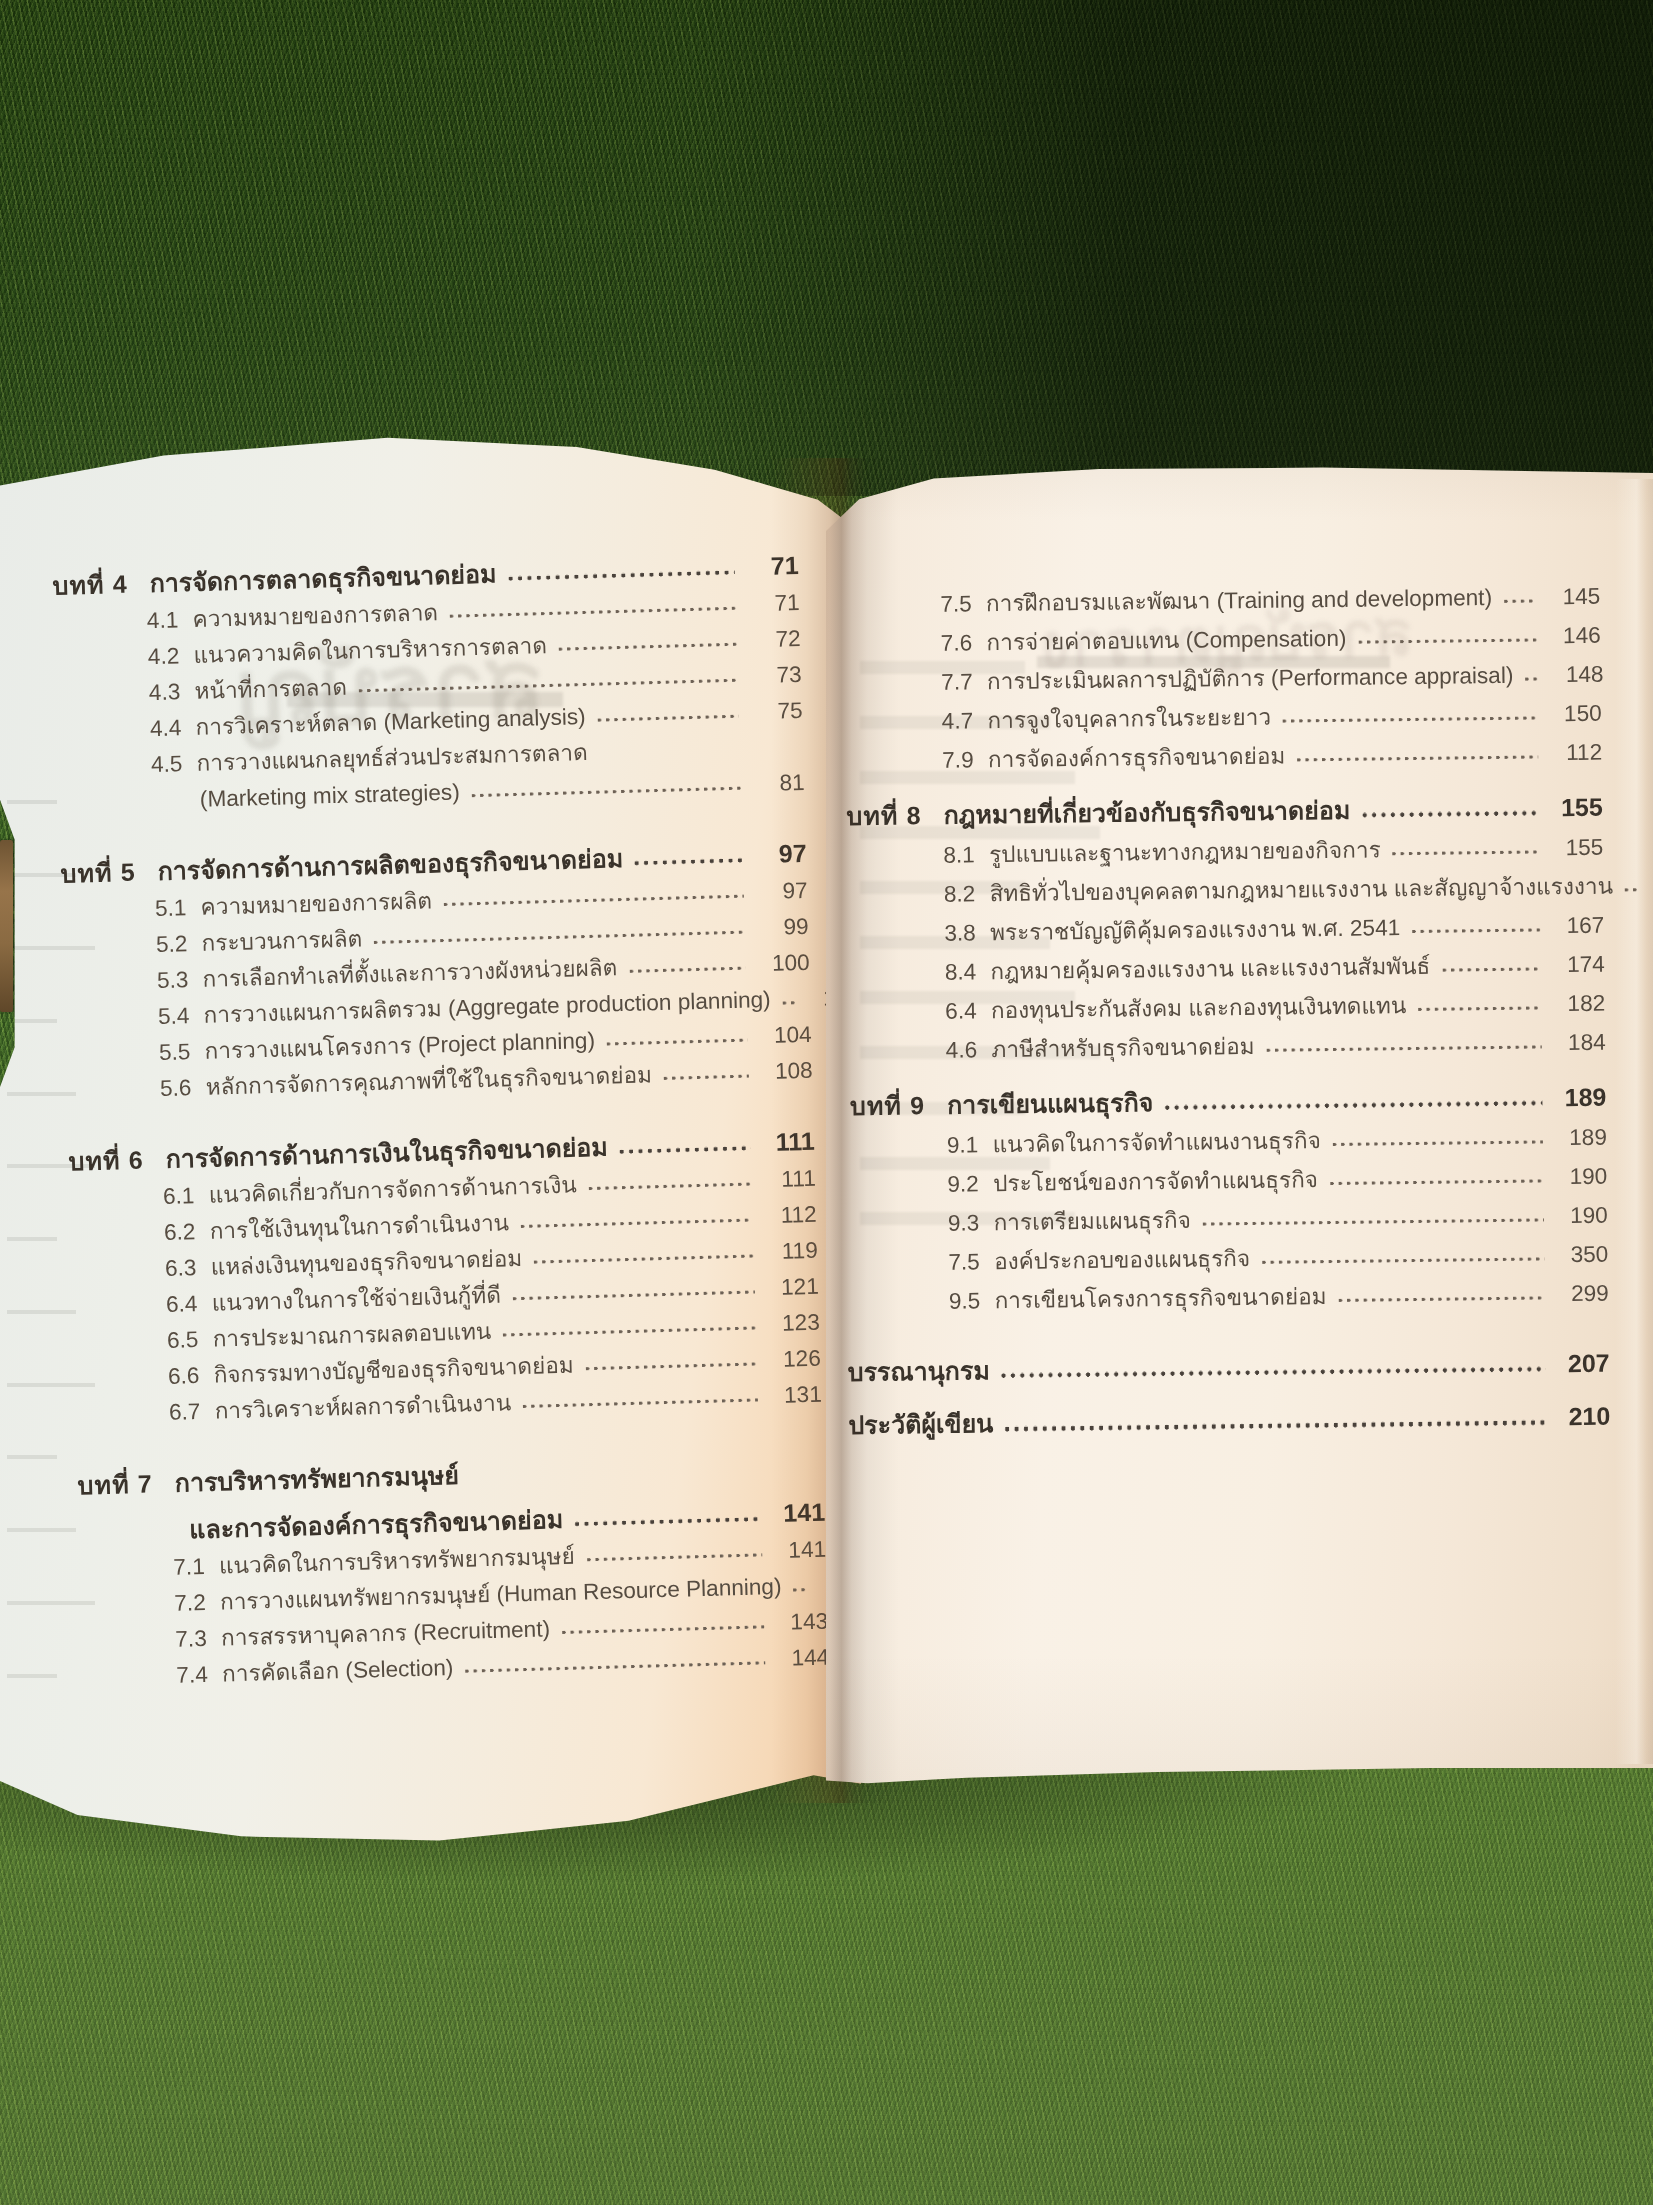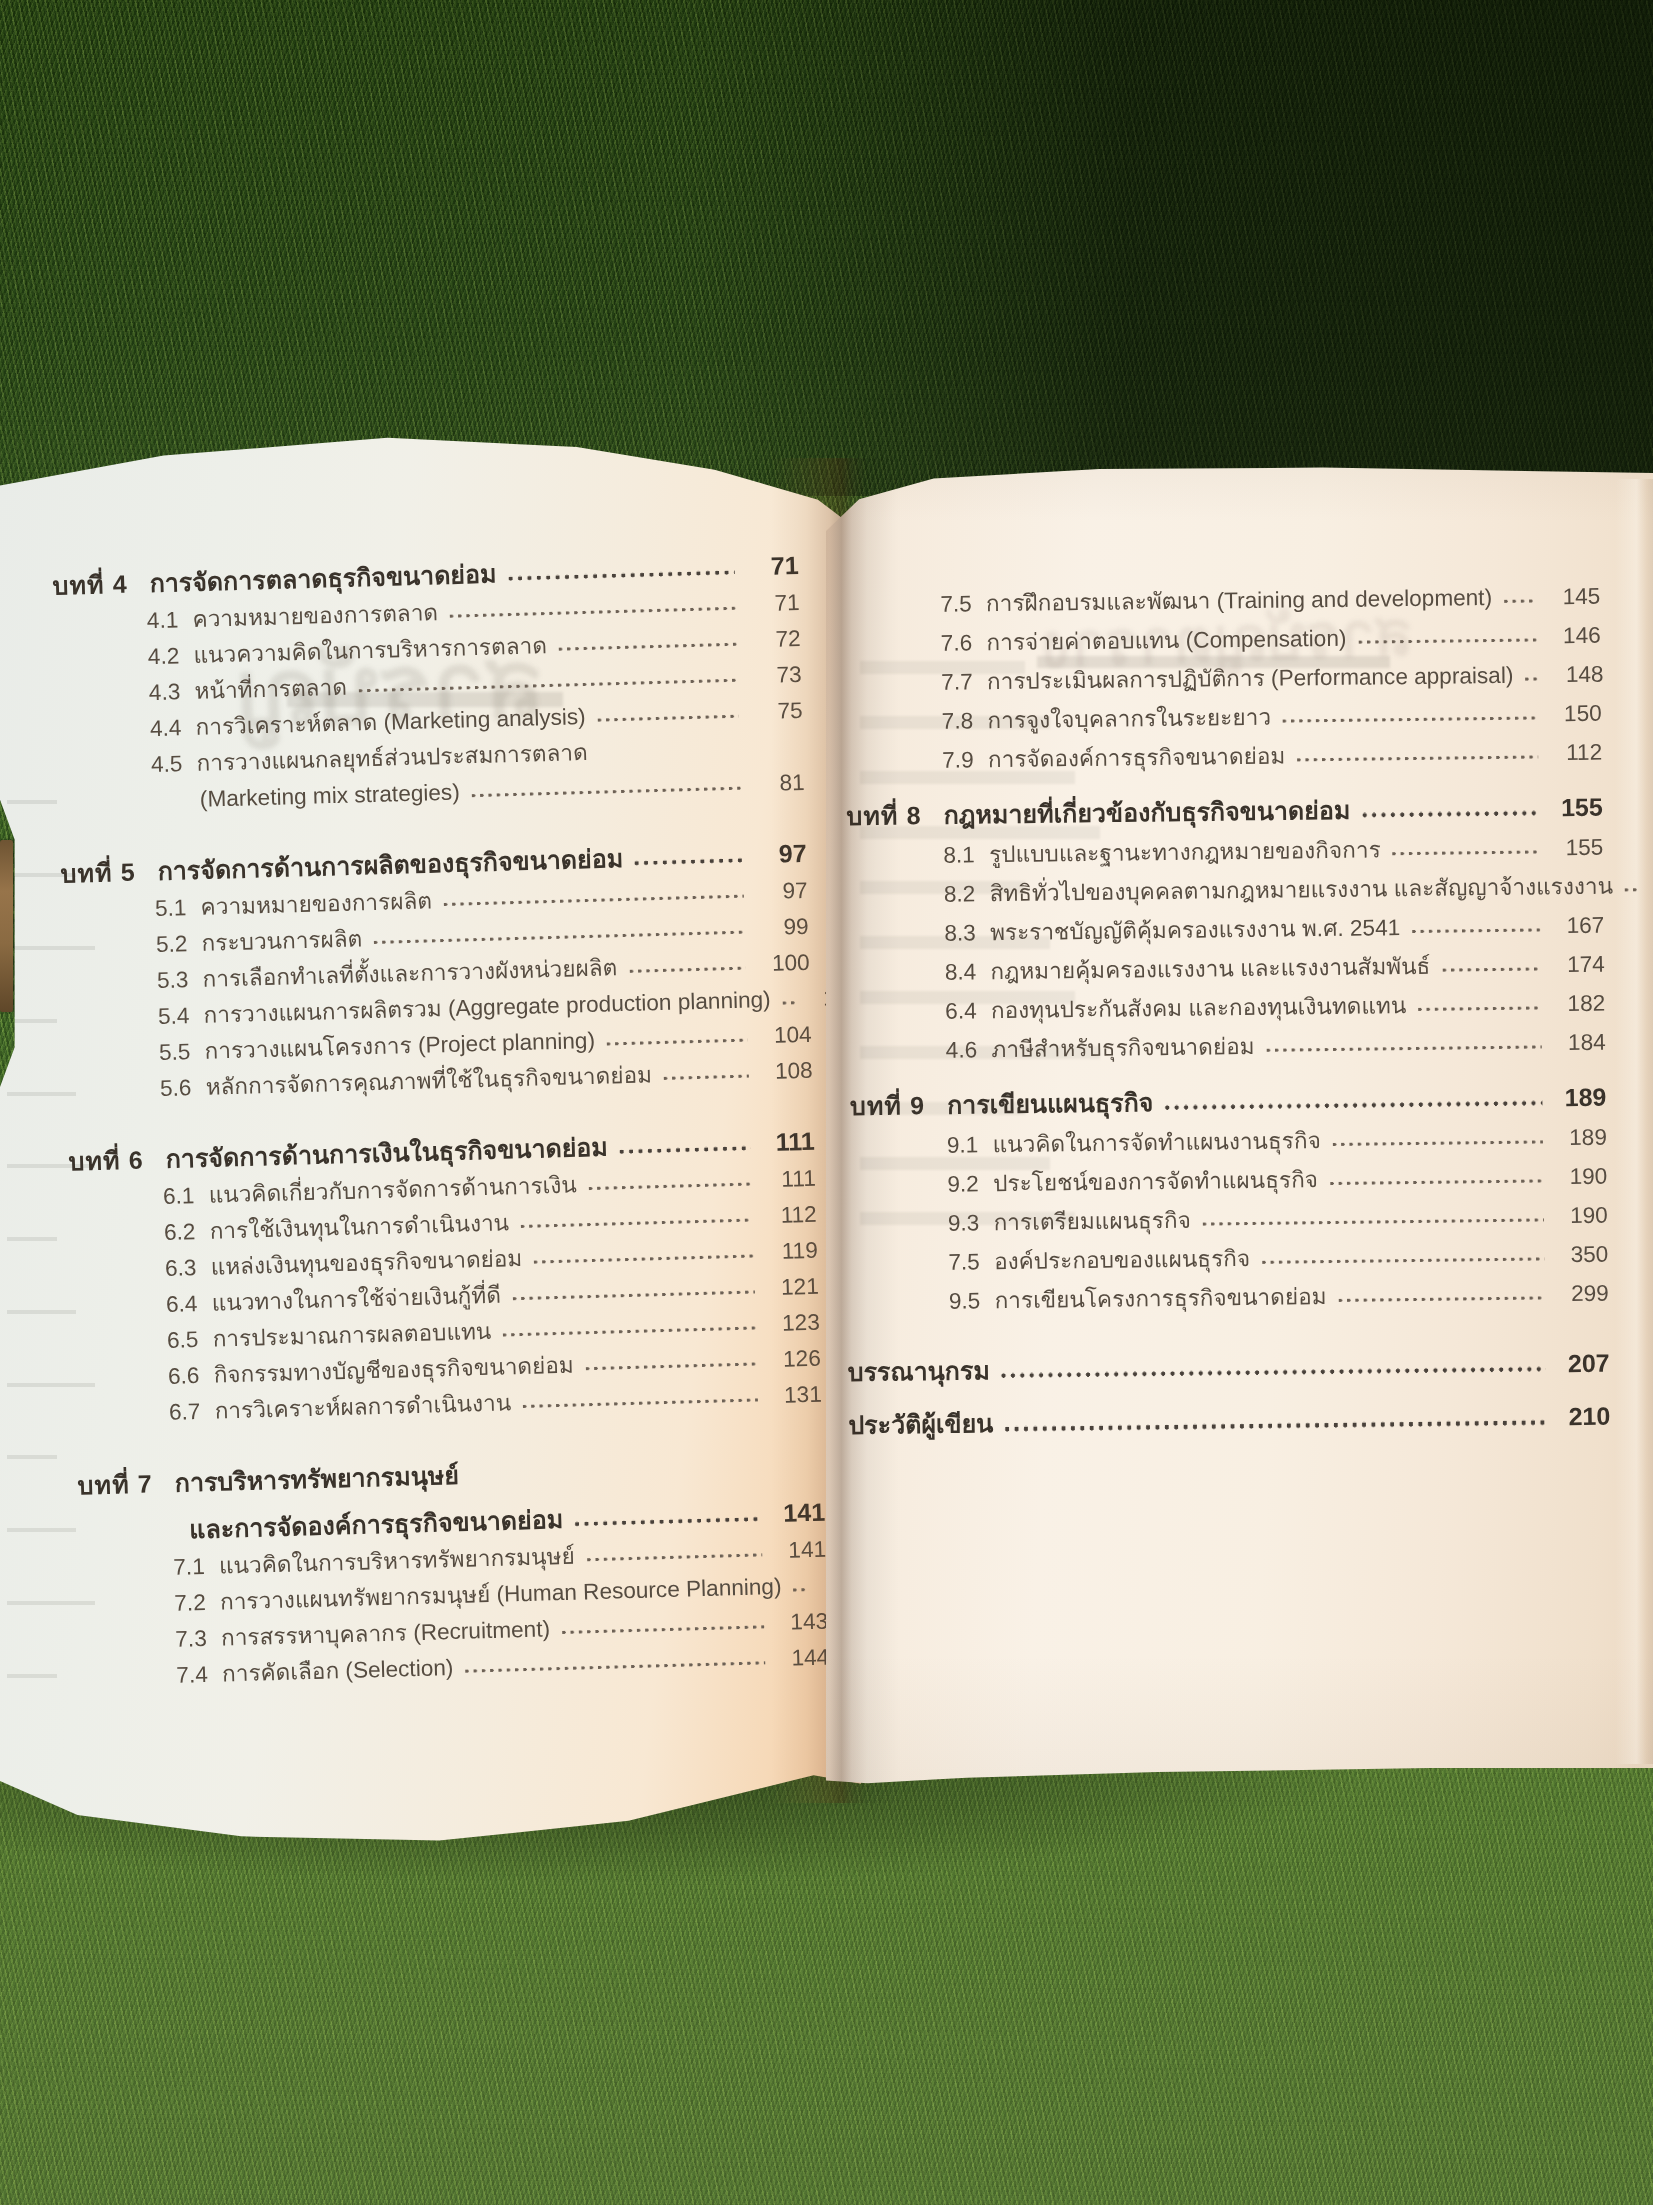--- a/index.html
+++ b/index.html
@@ -295,21 +295,21 @@
           <span class="leader"></span>
           <span class="pnum">146</span>
         </div>
         <div class="row item">
           <span class="num">7.7</span>
           <span class="txt">การประเมินผลการปฏิบัติการ (Performance appraisal)</span>
           <span class="leader"></span>
           <span class="pnum">148</span>
         </div>
         <div class="row item">
-          <span class="num">7.8</span>
+          <span class="num">4.7</span>
           <span class="txt">การจูงใจบุคลากรในระยะยาว</span>
           <span class="leader"></span>
           <span class="pnum">150</span>
         </div>
         <div class="row item">
           <span class="num">7.9</span>
           <span class="txt">การจัดองค์การธุรกิจขนาดย่อม</span>
           <span class="leader"></span>
           <span class="pnum">112</span>
         </div>
@@ -325,21 +325,21 @@
           <span class="leader"></span>
           <span class="pnum">155</span>
         </div>
         <div class="row item">
           <span class="num">8.2</span>
           <span class="txt">สิทธิทั่วไปของบุคคลตามกฎหมายแรงงาน และสัญญาจ้างแรงงาน</span>
           <span class="leader"></span>
           <span class="pnum">161</span>
         </div>
         <div class="row item">
-          <span class="num">8.3</span>
+          <span class="num">3.8</span>
           <span class="txt">พระราชบัญญัติคุ้มครองแรงงาน พ.ศ. 2541</span>
           <span class="leader"></span>
           <span class="pnum">167</span>
         </div>
         <div class="row item">
           <span class="num">8.4</span>
           <span class="txt">กฎหมายคุ้มครองแรงงาน และแรงงานสัมพันธ์</span>
           <span class="leader"></span>
           <span class="pnum">174</span>
         </div>

